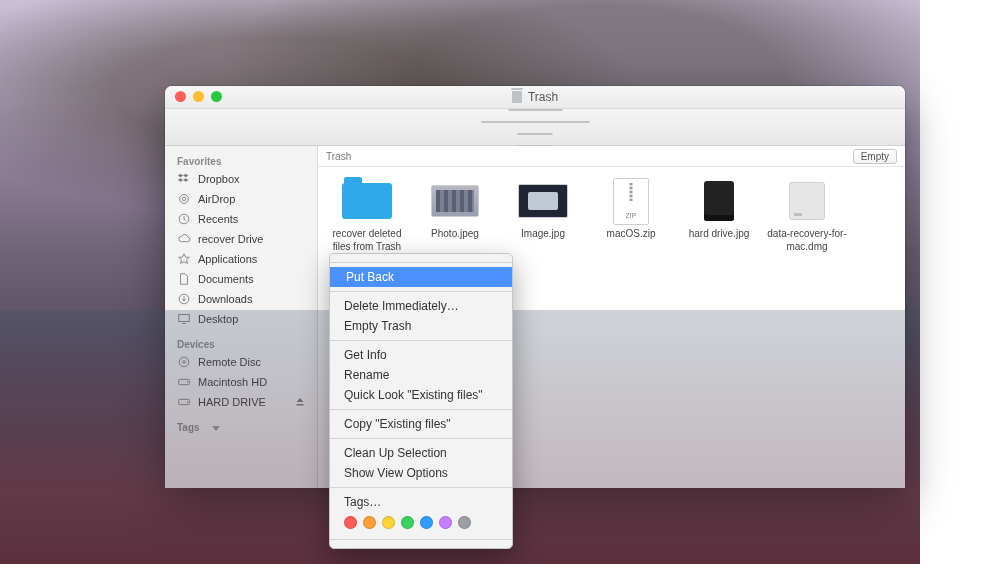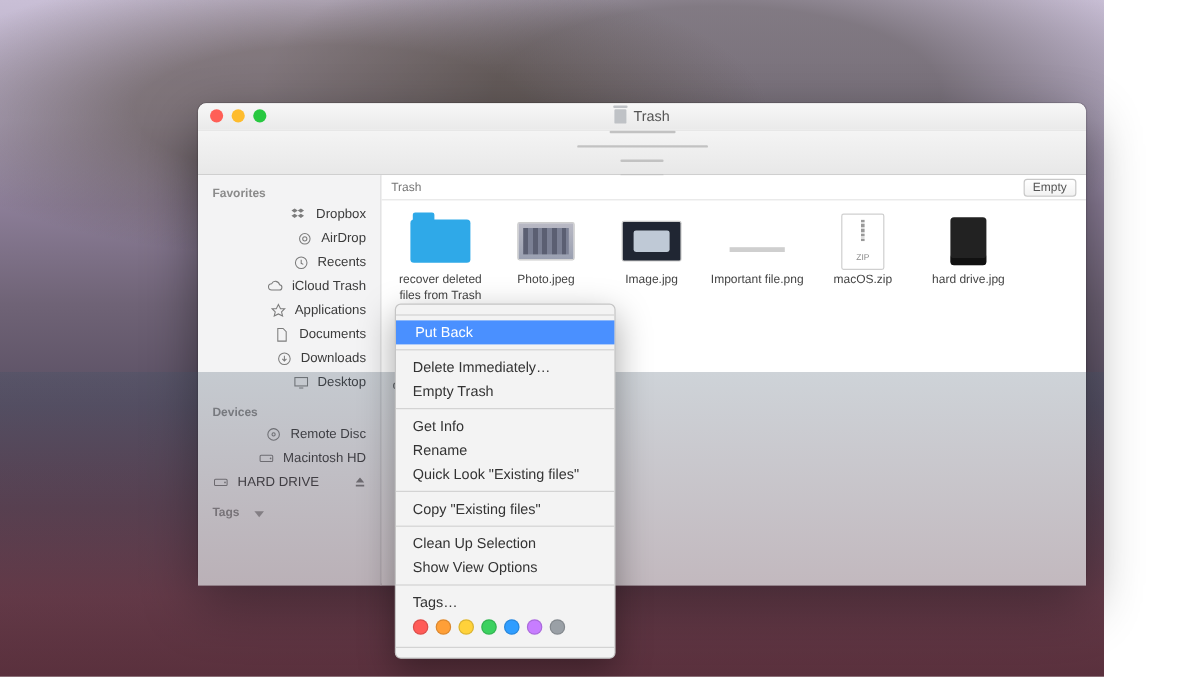--- a/index.html
+++ b/index.html
@@ -26,21 +26,21 @@
 .seg .btn.active{background:#7a7a7a;color:#fff;}
 .seg .btn svg{display:block}
 .spacer{flex:1}
 .single{border:1px solid #c2c2c2;border-radius:4px;background:linear-gradient(#fdfdfd,#f0f0f0);height:22px;min-width:30px;display:flex;align-items:center;justify-content:center;color:#666;}
 .search{display:flex;align-items:center;border:1px solid #c8c8c8;border-radius:4px;background:#fff;height:22px;width:200px;padding:0 6px;color:#9a9a9a;}
 .search svg{margin-right:5px}
 
 .body{display:flex;height:calc(100% - 58px);}
 .sidebar{width:152px;background:#f3f3f4;border-right:1px solid #d9d9d9;padding:6px 0;font-size:11px;color:#555;overflow:hidden;}
 .sb-head{padding:4px 12px 2px;color:#8b8b8b;font-size:10px;font-weight:600;}
-.sb-item{display:flex;align-items:center;gap:7px;padding:3px 12px;color:#3b3b3b;justify-content:flex-end;}
+.sb-item{display:flex;align-items:center;gap:7px;padding:3px 12px;color:#3b3b3b;}
 .sb-item svg{flex:0 0 auto;color:#7c7c7c;}
 .sb-disclosure{float:right;margin-right:8px;width:0;height:0;border-left:4px solid transparent;border-right:4px solid transparent;border-top:5px solid #9c9c9c;margin-top:3px;}
 
 .content{flex:1;display:flex;flex-direction:column;background:#fff;}
 .pathbar{display:flex;align-items:center;height:20px;border-bottom:1px solid #e5e5e5;padding:0 8px;font-size:10px;color:#777;gap:8px;}
 .pathbar .emptybtn{margin-left:auto;border:1px solid #c8c8c8;border-radius:3px;padding:1px 7px;font-size:10px;background:linear-gradient(#fff,#f2f2f2);color:#555;}
 .items{flex:1;position:relative;padding:12px 8px;display:flex;flex-wrap:wrap;align-content:flex-start;gap:0 6px;}
 .file{width:82px;display:flex;flex-direction:column;align-items:center;text-align:center;font-size:10px;color:#444;line-height:1.25;margin-bottom:14px;}
 .thumb{width:56px;height:44px;display:flex;align-items:center;justify-content:center;margin-bottom:5px;}
 .folder{width:50px;height:36px;background:#2fa9e8;border-radius:3px;position:relative;}
@@ -209,21 +209,21 @@
             <svg class="ic" viewBox="0 0 16 16">
               <circle cx="8" cy="8" r="5.5" fill="none" stroke="currentColor"></circle>
               <path d="M8 5v3.5l2 1" stroke="currentColor" fill="none"></path>
             </svg>
             <span>Recents</span>
           </div>
       <div class="sb-item">
             <svg class="ic" viewBox="0 0 16 16">
               <path d="M5 11a3 3 0 010-6 4 4 0 017.5 1A2.5 2.5 0 0112 11H5z" fill="none" stroke="currentColor"></path>
             </svg>
-            <span>iCloud Trash</span>
+            <span>recover Drive</span>
           </div>
       <div class="sb-item">
             <svg class="ic" viewBox="0 0 16 16">
               <path d="M8 2l2 4h4l-3 3 1 4-4-2-4 2 1-4-3-3h4z" fill="none" stroke="currentColor"></path>
             </svg>
             <span>Applications</span>
           </div>
       <div class="sb-item">
             <svg class="ic" viewBox="0 0 16 16">
               <path d="M4 2h5l3 3v9H4z" fill="none" stroke="currentColor"></path>
@@ -295,26 +295,20 @@
               <div class="thumb">
                 <div class="photo"></div>
               </div>
               <span class="lbl">Photo.jpeg</span>
             </div>
             <div class="file">
               <div class="thumb">
                 <div class="screen"></div>
               </div>
               <span class="lbl">Image.jpg</span>
-            </div>
-            <div class="file">
-              <div class="thumb">
-                <div class="blank"></div>
-              </div>
-              <span class="lbl">Important file.png</span>
             </div>
             <div class="file">
               <div class="thumb">
                 <div class="zip">ZIP</div>
               </div>
               <span class="lbl">macOS.zip</span>
             </div>
             <div class="file">
               <div class="thumb">
                 <div class="hdd"></div>

